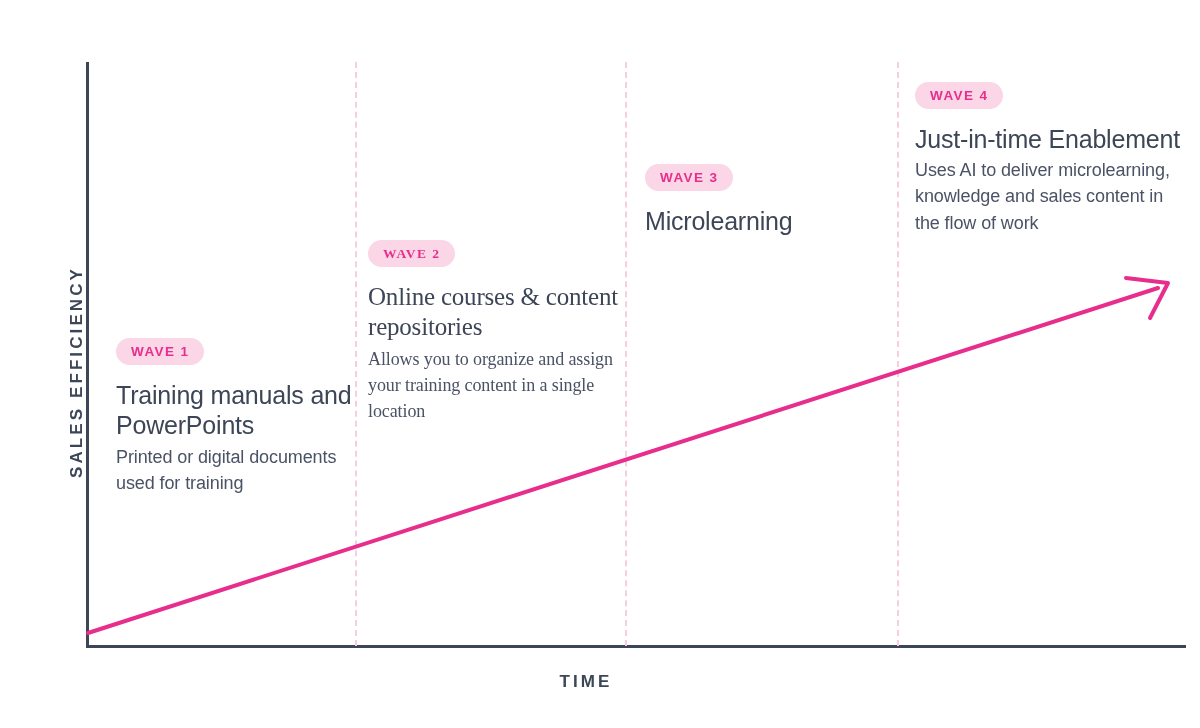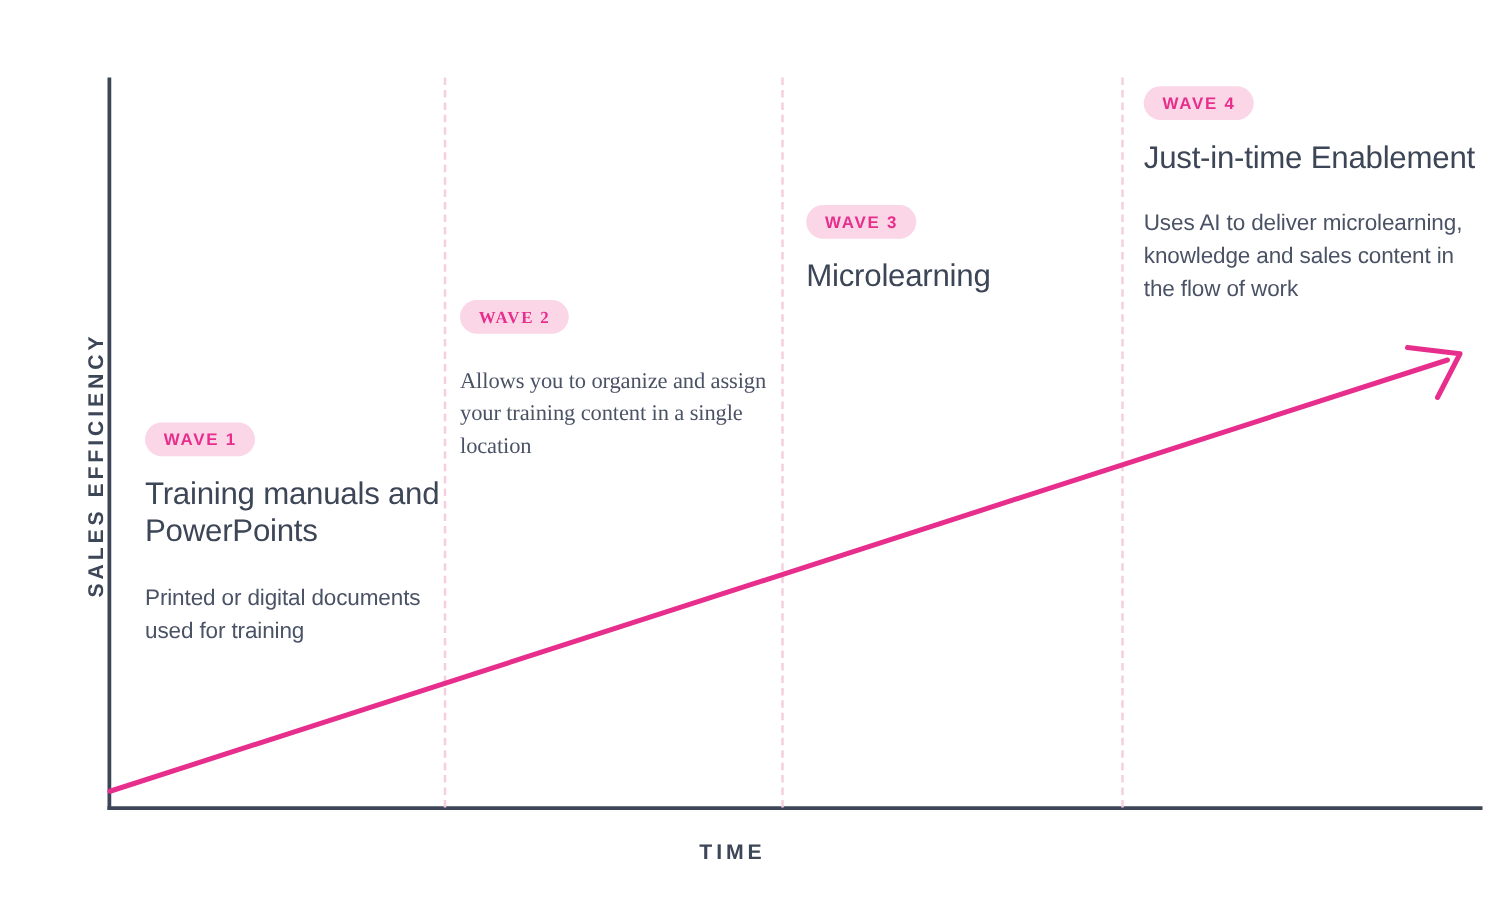--- a/index.html
+++ b/index.html
@@ -99,21 +99,21 @@
   }
   .wave-title {
     margin-top: 15px;
     font-size: 25px;
     line-height: 1.22;
     color: #3d4657;
     font-weight: normal;
     letter-spacing: -0.2px;
   }
   .wave-desc {
-    margin-top: 24px;
+    margin-top: 3px;
     font-size: 18px;
     line-height: 1.47;
     color: #4a5265;
     font-weight: normal;
     letter-spacing: -0.1px;
   }
 </style>
 </head>
 <body>
 
@@ -135,27 +135,28 @@
   </svg>
 
   <div class="wave" style="left:116px; top:338px; width:240px;">
     <span class="badge">WAVE 1</span>
     <div class="wave-title">Training manuals and PowerPoints</div>
     <div class="wave-desc">Printed or digital documents used for training</div>
   </div>
 
   <div class="wave" style="left:368px; top:240px; width:255px;font-family:Liberation Serif, serif;">
     <span class="badge">WAVE 2</span>
+    <div class="wave-title">Online courses &amp; content repositories</div>
     <div class="wave-desc"> Allows you to organize and assign your training content in a single location</div>
   </div>
 
   <div class="wave" style="left:645px; top:164px; width:230px;">
     <span class="badge">WAVE 3</span>
     <div class="wave-title">Microlearning</div>
   </div>
 
-  <div class="wave" style="left:915px; top:69px; width:265px;">
+  <div class="wave" style="left:915px; top:82px; width:265px;">
     <span class="badge">WAVE 4</span>
     <div class="wave-title">Just-in-time Enablement</div>
     <div class="wave-desc">Uses AI to deliver microlearning, knowledge and sales content in the flow of work</div>
   </div>
 
 </div>
 
 </body></html>

